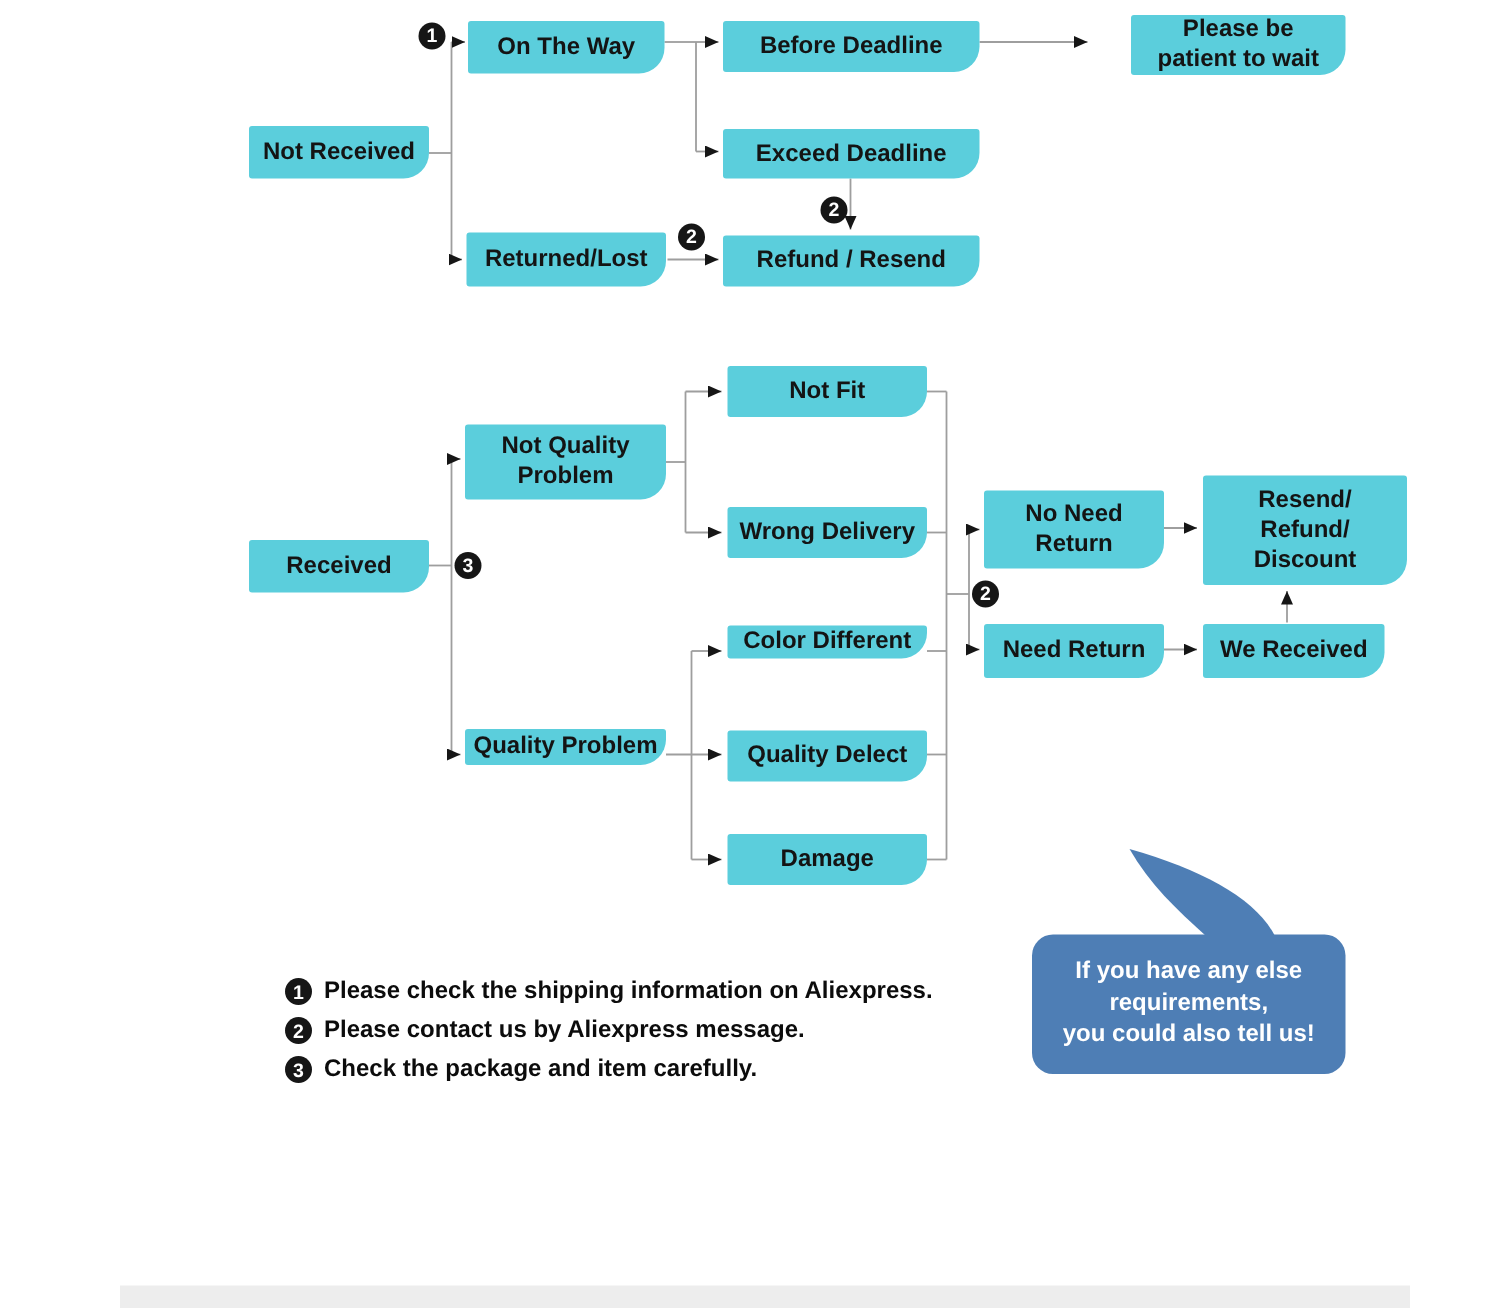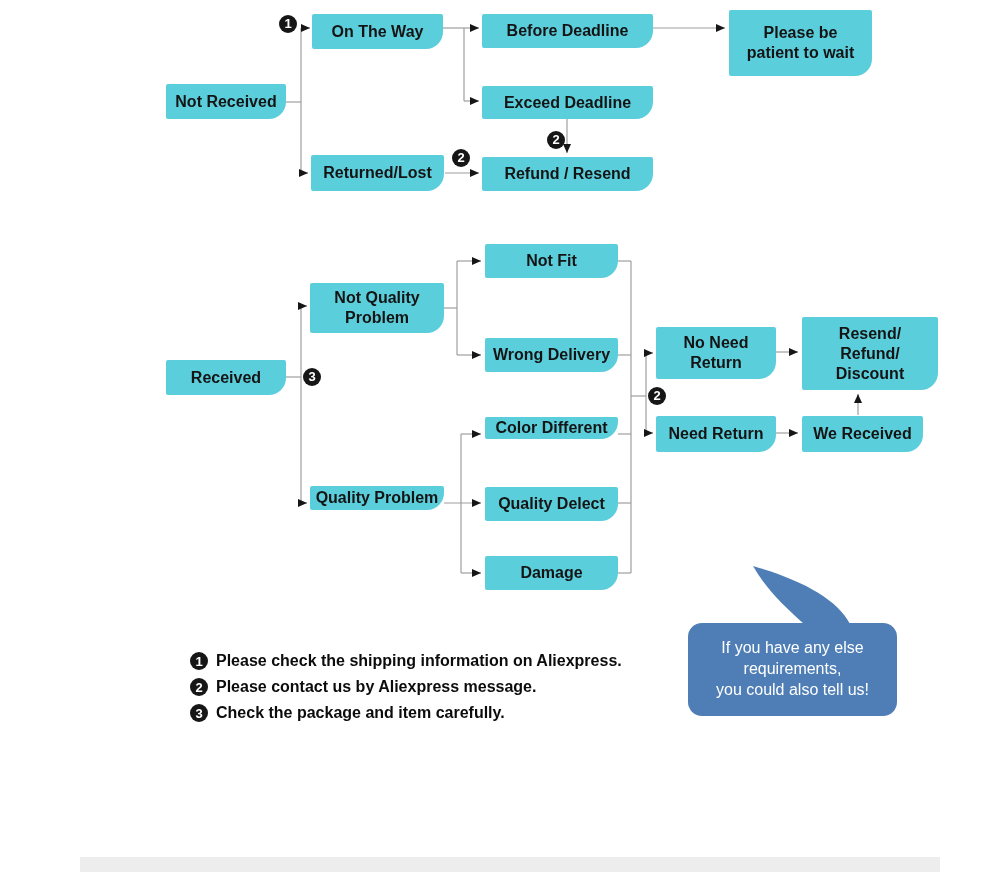--- a/index.html
+++ b/index.html
@@ -27,21 +27,21 @@
   .note{
     position:absolute;left:190px;display:flex;align-items:center;gap:8px;
     font-weight:bold;font-size:16px;color:#0c0c0c;
   }
   .nbadge{
     width:18px;height:18px;border-radius:50%;background:var(--badge);color:#fff;
     font-size:13px;display:flex;align-items:center;justify-content:center;flex:0 0 18px;
   }
   .bubble{
     position:absolute;left:688px;top:623px;width:209px;height:93px;
-    background:var(--blue);border-radius:14px;color:#ffffff;font-weight:normal;
+    background:var(--blue);border-radius:14px;color:#ffffff;font-weight:bold;
     font-size:16px;display:flex;align-items:center;justify-content:center;
     text-align:center;white-space:pre-line;line-height:1.3;
   }
   .tail{position:absolute;left:740px;top:559px;width:120px;height:66px;}
   .tail path{fill:var(--blue);}
   .bottom-bar{position:absolute;left:80px;top:857px;width:860px;height:15px;background:#ededed;}
 </style>
 </head>
 <body>
 
@@ -99,21 +99,21 @@
 
       <path d="M776,352 H798" marker-end="url(#ah)"></path>
       <path d="M776,433 H798" marker-end="url(#ah)"></path>
       <path d="M858,415 V394" marker-end="url(#ah)"></path>
     </g>
   </svg>
 
   <div class="node" style="left:166px;top:84px;width:120px;height:35px">Not Received</div>
   <div class="node" style="left:482px;top:14px;width:171px;height:34px">Before Deadline</div>
   <div class="node" style="left:312px;top:14px;width:131px;height:35px">On The Way</div>
-  <div class="node" style="left:729px;top:10px;width:143px;height:66px">Please be
+  <div class="node" style="left:754px;top:10px;width:143px;height:40px">Please be
 patient to wait</div>
   <div class="node" style="left:482px;top:86px;width:171px;height:33px">Exceed Deadline</div>
   <div class="node" style="left:311px;top:155px;width:133px;height:36px">Returned/Lost</div>
   <div class="node" style="left:482px;top:157px;width:171px;height:34px">Refund / Resend</div>
 
   <div class="node" style="left:166px;top:360px;width:120px;height:35px">Received</div>
   <div class="node" style="left:310px;top:283px;width:134px;height:50px">Not Quality
 Problem</div>
   <div class="node" style="left:310px;top:486px;width:134px;height:24px">Quality Problem</div>
   <div class="node" style="left:485px;top:244px;width:133px;height:34px">Not Fit</div>

